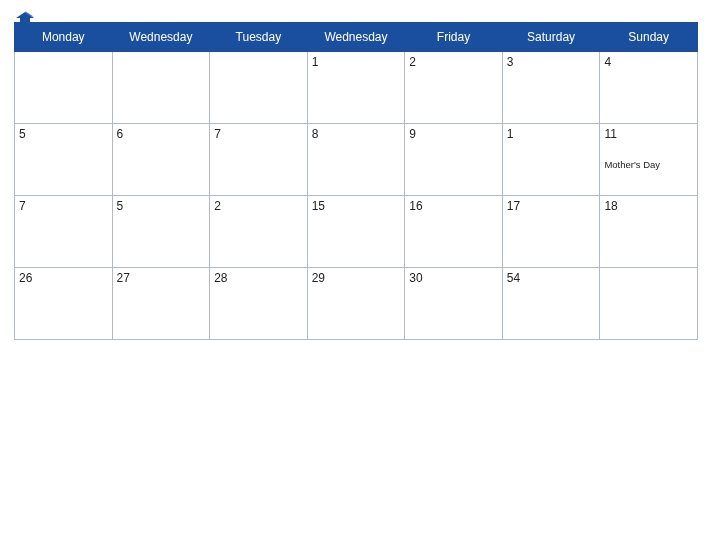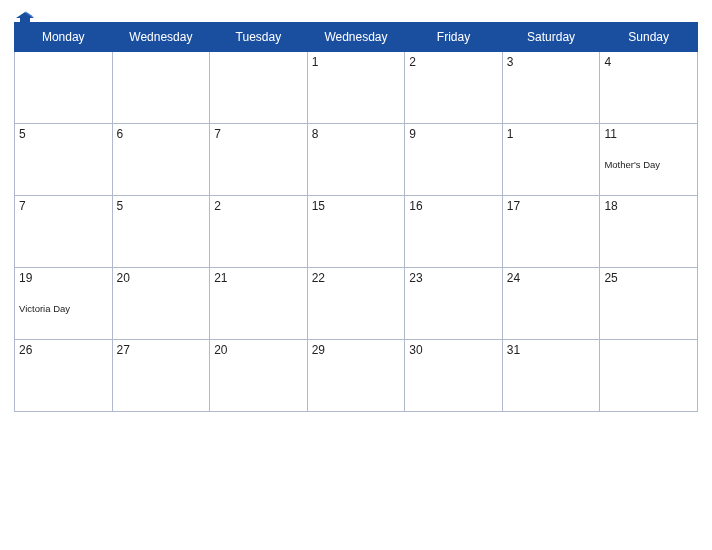--- a/index.html
+++ b/index.html
@@ -197,58 +197,34 @@
           </td>
           <td>
             <span class="day-number">17</span>
           </td>
           <td>
             <span class="day-number">18</span>
           </td>
         </tr>
         <tr>
           <td>
-            <span class="day-number">19</span>
-            <span class="holiday-label">Victoria Day</span>
-          </td>
-          <td>
-            <span class="day-number">20</span>
-          </td>
-          <td>
-            <span class="day-number">21</span>
-          </td>
-          <td>
-            <span class="day-number">22</span>
-          </td>
-          <td>
-            <span class="day-number">23</span>
-          </td>
-          <td>
-            <span class="day-number">24</span>
-          </td>
-          <td>
-            <span class="day-number">25</span>
-          </td>
-        </tr>
-        <tr>
-          <td>
             <span class="day-number">26</span>
           </td>
           <td>
             <span class="day-number">27</span>
           </td>
           <td>
-            <span class="day-number">20</span>
+            <span class="day-number">28</span>
           </td>
           <td>
             <span class="day-number">29</span>
           </td>
           <td>
             <span class="day-number">30</span>
           </td>
           <td>
-            <span class="day-number">31</span>
+            <span class="day-number">54</span>
           </td>
           <td class="empty-cell"></td>
         </tr>
       </tbody>
   </table>
 </div>
 
 </body></html>

